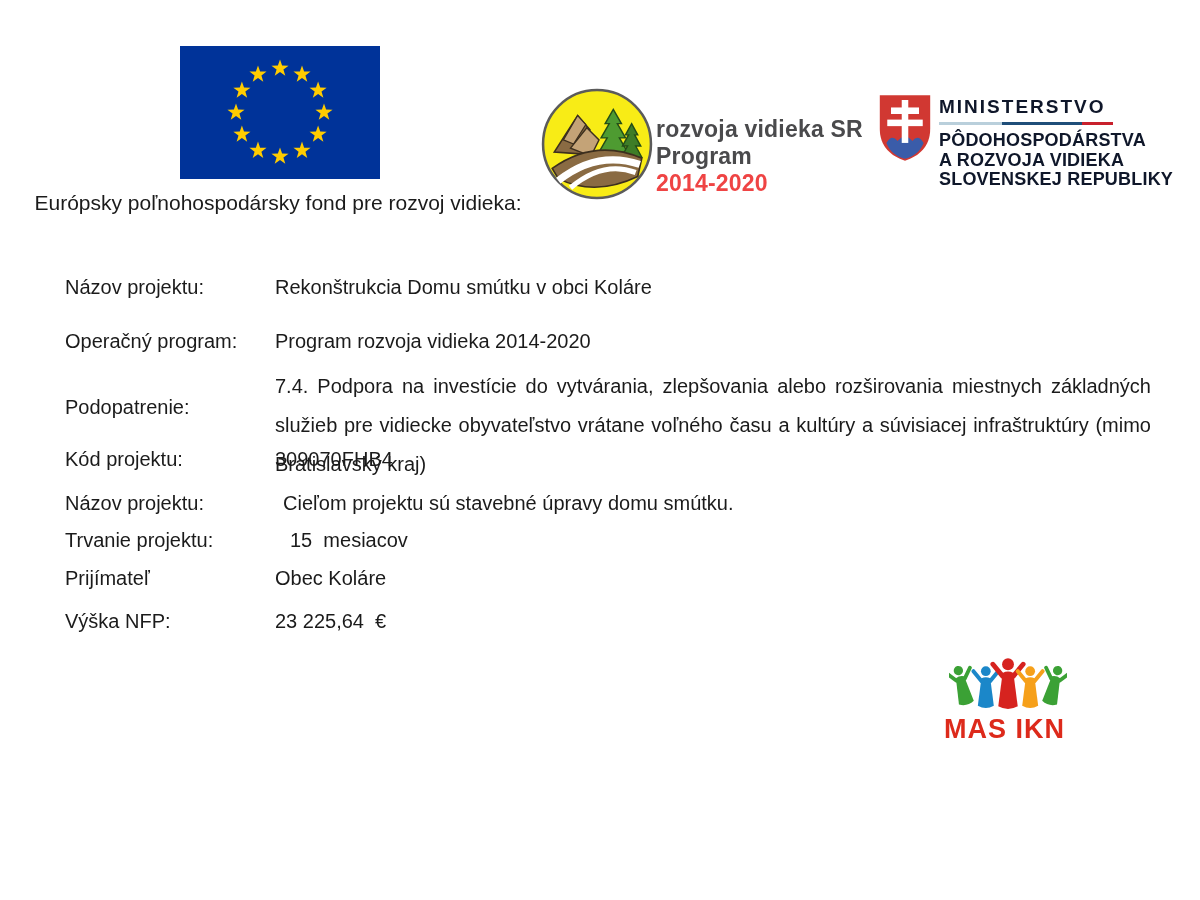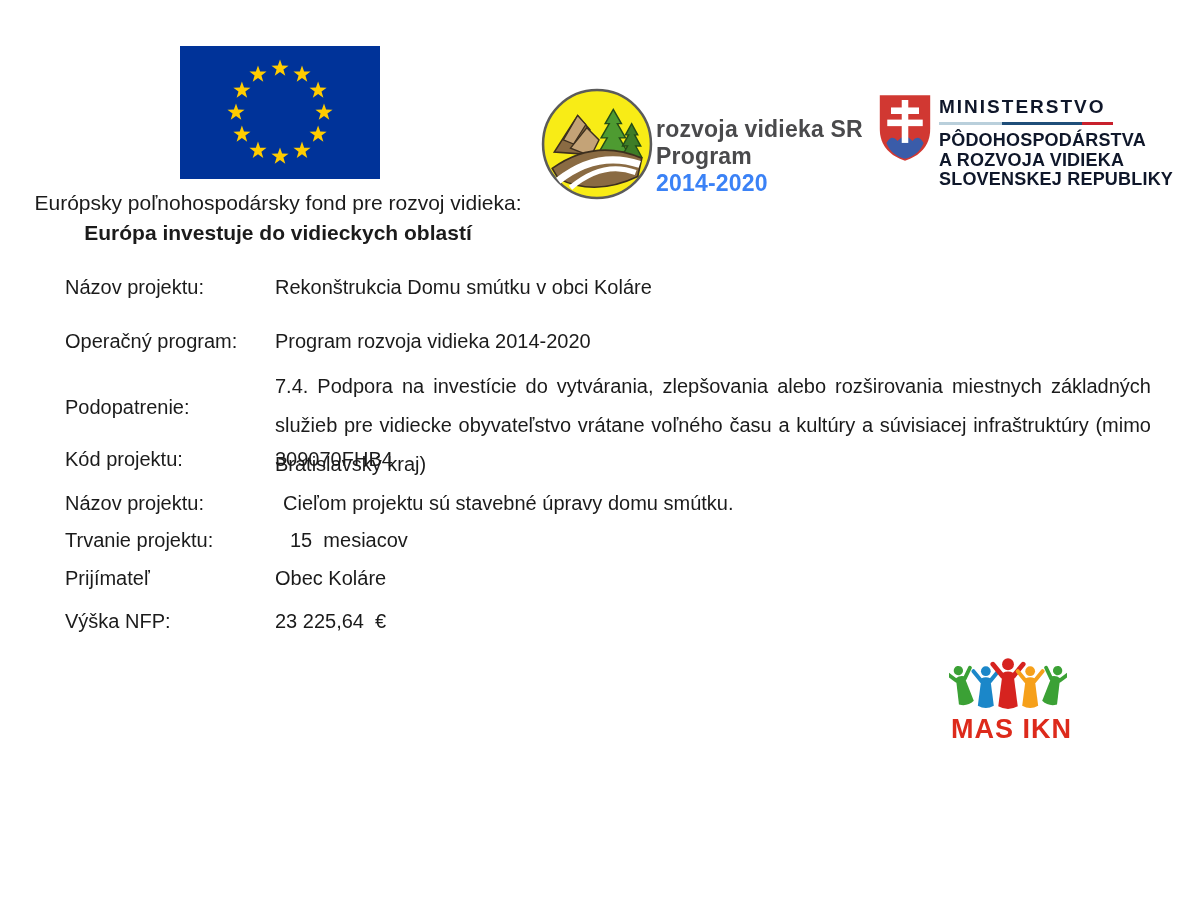--- a/index.html
+++ b/index.html
@@ -11,38 +11,38 @@
   }
   
   .eu-flag { position:absolute; left:180px; top:46px; width:200px; height:133px; }
   .eu-caption { position:absolute; left:18px; top:188px; width:520px; text-align:center; }
   .eu-caption-l1 { font-size:21px; line-height:30px; }
   .eu-caption-l2 { font-size:21px; line-height:30px; font-weight:bold; }
 
   .prv-logo { position:absolute; left:540px; top:87px; width:114px; height:114px; }
   .prv-text { position:absolute; left:656px; top:116px; font-weight:bold; color:#4A4A4C;
               font-size:23px; line-height:27px; letter-spacing:0.2px; }
-  .prv-years { color:#3b82f6; }
+  .prv-years { color:#ef4444; }
 
   .min-shield { position:absolute; left:877px; top:93px; width:56px; height:70px; }
   .min-text { position:absolute; left:939px; top:96px; color:#0f172a; }
   .min-title { font-size:19px; font-weight:bold; letter-spacing:2px; }
   .min-rule { width:174px; height:3px; margin:4px 0 6px 0;
     background:linear-gradient(to right,#b9cfdb 0%,#b9cfdb 36%,#1f4e79 36%,#1f4e79 82%,#c8202c 82%,#c8202c 100%); }
   .min-lines { font-size:18px; font-weight:bold; line-height:19.5px; letter-spacing:0.2px; }
 
   
   .row { position:absolute; left:0; width:1200px; font-size:20px; }
   .lab { position:absolute; left:65px; top:0; white-space:nowrap; }
   .val { position:absolute; left:275px; top:0; width:876px; white-space:pre-wrap; }
   .val.justify { text-align:justify; line-height:39px; white-space:normal; }
   .val.bold { font-weight:normal; }
 
   
-  .mas { position:absolute; left:944px; top:658px; width:128px; text-align:right; }
+  .mas { position:absolute; left:944px; top:658px; width:128px; text-align:left; }
   .mas-figures { width:118px; height:54px; display:block; margin:0 auto; }
   .mas-text { font-size:27px; font-weight:bold; color:#DD2A1B; letter-spacing:1px; margin-top:2px;
               font-family:"Liberation Sans", sans-serif; }
 </style>
 </head>
 <body>
 
 <div class="page">
 
   <svg class="eu-flag" viewBox="0 0 200 133" aria-hidden="true">
@@ -59,21 +59,20 @@
     <use href="#star" transform="translate(100,110.5)"></use>
     <use href="#star" transform="translate(78,104.6)"></use>
     <use href="#star" transform="translate(61.9,88.5)"></use>
     <use href="#star" transform="translate(56,66.5)"></use>
     <use href="#star" transform="translate(61.9,44.5)"></use>
     <use href="#star" transform="translate(78,28.4)"></use>
   </svg>
 
   <div class="eu-caption">
     <div class="eu-caption-l1">Európsky poľnohospodársky fond pre rozvoj vidieka:</div>
-    <div class="eu-caption-l2">Európa investuje do vidieckych oblastí</div>
   </div>
 
   <svg class="prv-logo" viewBox="0 0 112 112" aria-hidden="true">
     <circle cx="56" cy="56" r="53" fill="#F8EC16" stroke="#5B5B5B" stroke-width="2.5"></circle>
 
     <path d="M14,64 L37,28 L49,42 L43,66 Z" fill="#8A6B43" stroke="#3C2F1E" stroke-width="1.6"></path>
     <path d="M23,52 L37,28 L45,37 L33,56 Z" fill="#C4A377" stroke="#3C2F1E" stroke-width="1.2"></path>
     <path d="M30,60 L46,40 L58,52 L50,68 Z" fill="#C4A377" stroke="#3C2F1E" stroke-width="1.4"></path>
 
     <g stroke="#234D18" stroke-width="1.4">

